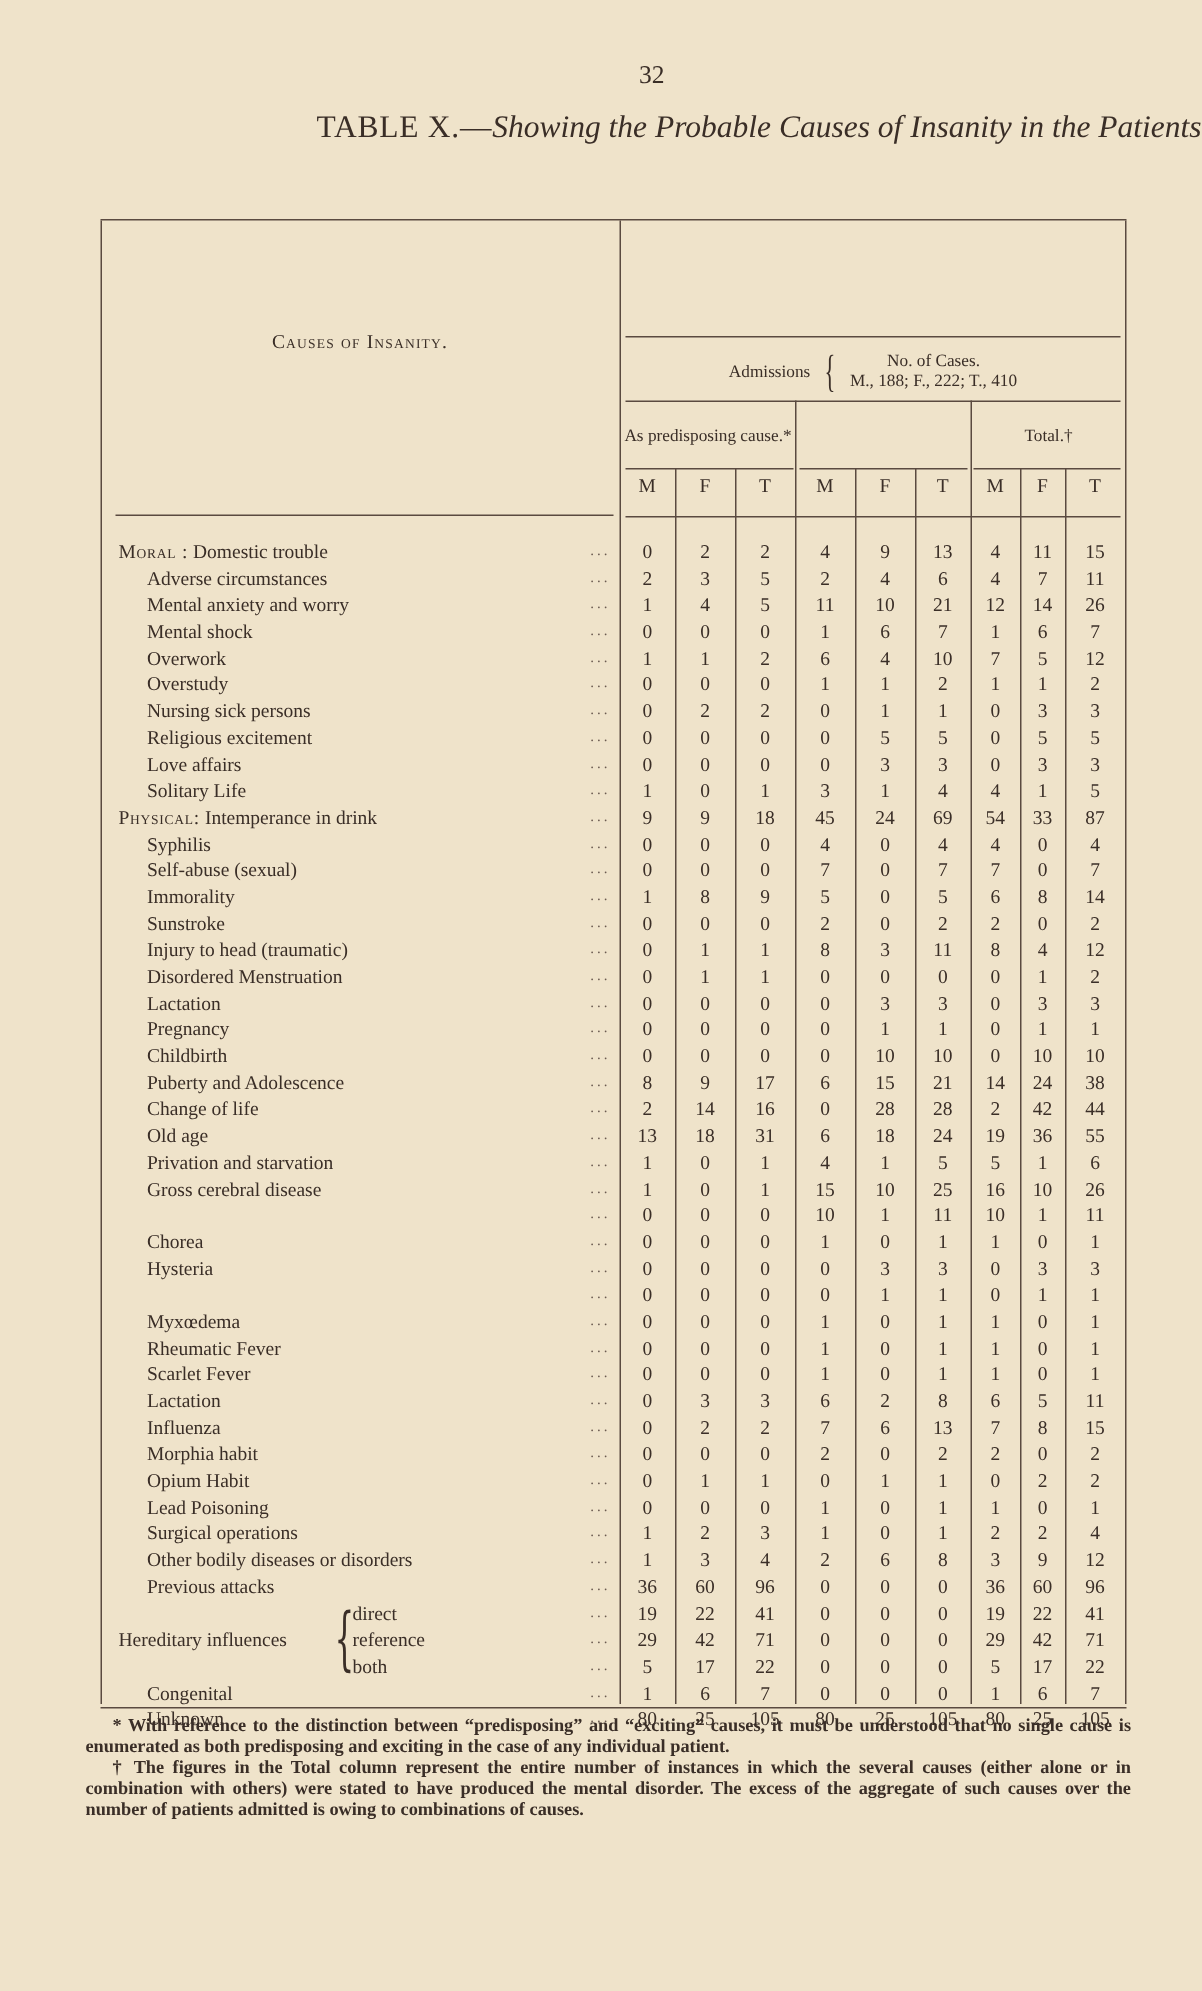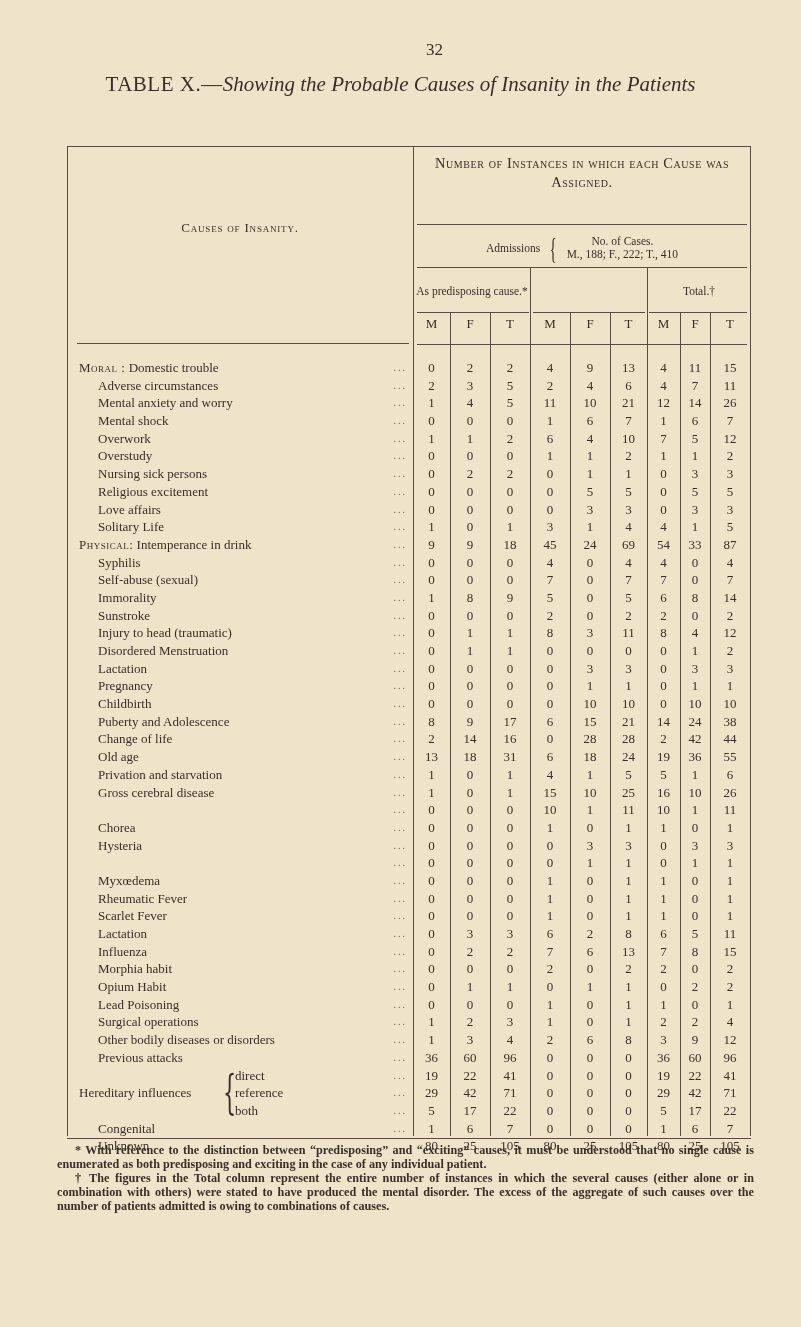--- a/index.html
+++ b/index.html
@@ -4,21 +4,21 @@
   <style>
     html, body { margin: 0; padding: 0; }
     body {
       width: 801px; height: 1327px; overflow: hidden;
       background: #efe3ca;
       color: #3a2e27;
       font-family: "DejaVu Serif", "Liberation Serif", serif;
       position: relative;
     }
     .page-num { position: absolute; top: 40px; left: 0; width: 801px; text-align: center; font-size: 17px; font-family: "Liberation Serif", serif; margin-left: 34px; }
-    .title { position: absolute; top: 70px; left: 0; width: 801px; text-align: center; font-family: "Liberation Serif", serif; font-size: 21px; line-height: 29px; }
+    .title { position: absolute; top: 70px; left: 0; width: 801px; text-align: right; font-family: "Liberation Serif", serif; font-size: 21px; line-height: 29px; }
     .title .lead { letter-spacing: 0.5px; }
     .title i { font-style: italic; }
 
     .tbl { position: absolute; left: 67px; top: 146px; width: 684px; height: 991px; border-top: 1.5px solid #5a4a40; border-bottom: 1.5px solid #5a4a40; }
     .vline { position: absolute; background: #5a4a40; width: 1px; }
     .hline { position: absolute; background: #5a4a40; height: 1px; }
     .causes-head { position: absolute; left: 0; top: 0; width: 346px; height: 161px; display: flex; align-items: center; justify-content: center; font-size: 13px; font-variant: small-caps; letter-spacing: 0.8px; font-family: "Liberation Serif", serif; }
     .num-head { position: absolute; left: 346px; top: 0; width: 338px; height: 55px; text-align: center; font-variant: small-caps; font-size: 14.5px; line-height: 19px; padding-top: 7px; box-sizing: border-box; letter-spacing: 0.6px; font-family: "Liberation Serif", serif; }
     .adm-head { position: absolute; left: 346px; top: 80px; width: 338px; height: 42px; display: flex; align-items: center; justify-content: center; font-size: 11.5px; font-family: "Liberation Serif", serif; }
     .adm-head .brace { font-size: 30px; line-height: 30px; margin: 0 6px; transform: scaleX(0.5); display: inline-block; font-weight: 200; }
@@ -66,21 +66,20 @@
   <div class="vline" style="left:383px;top:165px;height:824px"></div>
   <div class="vline" style="left:423px;top:165px;height:824px"></div>
   <div class="vline" style="left:463px;top:120px;height:869px"></div>
   <div class="vline" style="left:503px;top:165px;height:824px"></div>
   <div class="vline" style="left:543px;top:165px;height:824px"></div>
   <div class="vline" style="left:580px;top:120px;height:869px"></div>
   <div class="vline" style="left:613px;top:165px;height:824px"></div>
   <div class="vline" style="left:643px;top:165px;height:824px"></div>
 
   <div class="causes-head">Causes of Insanity.</div>
-  <div class="num-head">Number of Instances in which each Cause was Assigned.</div>
   <div class="adm-head">
     <span>Admissions</span>
     <span class="brace">{</span>
     <span class="cases">
       <span>No. of Cases.</span><br>
       <span>M., 188; F., 222; T., 410</span>
     </span>
   </div>
   <div class="grp" style="left:348px;width:114px">As predisposing cause.*</div>
   <div class="grp" style="left:581px;width:102px">Total.†</div>

